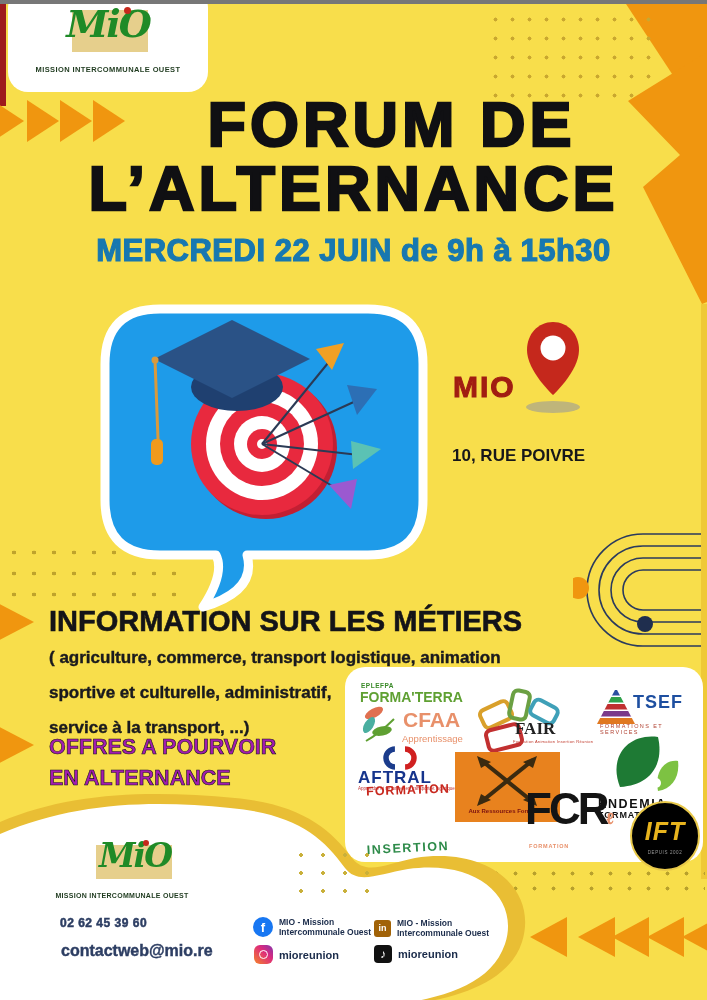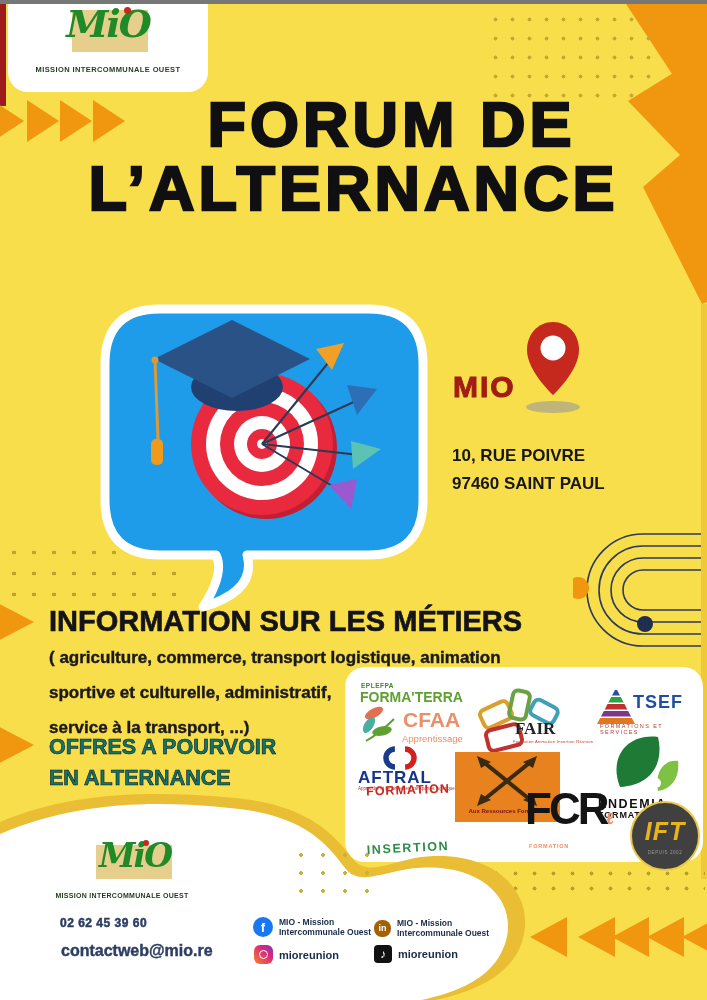--- a/index.html
+++ b/index.html
@@ -37,21 +37,21 @@
 
   
   .loc-name{left:453px;top:366px;font-size:30px;font-weight:900;color:#A11D12;letter-spacing:2px;-webkit-text-stroke:1px #A11D12;}
   .loc-venue{left:452px;top:414px;font-size:19px;font-weight:900;color:#C23A1E;letter-spacing:.3px;}
   .loc-addr1{left:452px;top:442px;font-size:17px;font-weight:800;color:#17171A;}
   .loc-addr2{left:452px;top:470px;font-size:17px;font-weight:800;color:#17171A;}
 
   
   .info-heading{left:49px;top:601px;font-size:29px;font-weight:700;color:#141418;-webkit-text-stroke:.6px #141418;}
   .info-lines{left:49px;top:636px;font-size:17px;font-weight:700;color:#1A1A1E;line-height:35px;-webkit-text-stroke:.4px #1A1A1E;}
-  .offers{left:49px;top:728px;font-size:21.5px;font-weight:900;color:#0f766e;line-height:31px;-webkit-text-stroke:.6px #141418;}
+  .offers{left:49px;top:728px;font-size:21.5px;font-weight:900;color:#a21caf;line-height:31px;-webkit-text-stroke:.6px #141418;}
 
   
   .logos-card{left:345px;top:663px;width:358px;height:195px;background:#fff;border-radius:20px;z-index:5;}
   .logos-card *{position:absolute;}
   .ft-eplefpa{left:16px;top:15px;font-size:6.5px;font-weight:bold;color:#3A8A28;letter-spacing:.5px;}
   .ft-name{left:15px;top:22px;font-size:14px;font-weight:800;color:#5FA032;}
   .ft-cfaa{left:58px;top:41px;font-size:21px;font-weight:700;color:#E8906A;}
   .ft-sub{left:57px;top:66px;font-size:9.5px;color:#E8906A;}
   .ft-leaves{left:15px;top:36px;}
   .fair-rings{left:130px;top:22px;width:80px;height:58px;}
@@ -72,40 +72,40 @@
   .endemia-sub{left:253px;top:143px;font-size:9px;font-weight:700;color:#111;letter-spacing:.8px;}
   .fei-block{left:15px;top:112px;width:100px;height:80px;}
   .fei-l1{left:0;top:4px;width:96px;text-align:center;font-size:12.5px;font-weight:800;color:#C8281E;letter-spacing:1px;transform:rotate(-2deg);}
   .fei-eye{left:2px;top:22px;width:86px;height:32px;border:3px solid #E07820;border-radius:50%;background:#fff;
     display:flex;align-items:center;justify-content:center;}
   .fei-l2{position:static!important;font-size:15px;font-weight:900;color:#1B3FA8;letter-spacing:.5px;}
   .fei-l3{left:0;top:62px;width:96px;text-align:center;font-size:12.5px;font-weight:700;color:#2E8B4A;letter-spacing:1.6px;transform:rotate(-3deg);}
   .fcr-text{left:180px;top:118px;font-size:44px;font-weight:900;color:#141414;letter-spacing:-3px;line-height:48px;}
   .fcr-text::after{content:"ℓ";font-size:16px;color:#E8906A;font-weight:700;letter-spacing:0;}
   .fcr-sub{left:184px;top:176px;font-size:5.5px;font-weight:bold;color:#E8906A;letter-spacing:.8px;}
-  .ift-badge{left:285px;top:134px;width:66px;height:66px;border:2px solid #E8C84A;border-radius:50%;background:#404040;}
+  .ift-badge{left:285px;top:134px;width:66px;height:66px;border:2px solid #E8C84A;border-radius:50%;background:#000000;}
   .ift-name{left:0;top:14px;width:66px;text-align:center;font-size:25px;font-weight:900;font-style:italic;color:#E8B41E;letter-spacing:1px;}
   .ift-sub{left:0;top:47px;width:66px;text-align:center;font-size:4.5px;color:#999;letter-spacing:.6px;}
 
   
   .blob-svg{left:0;top:780px;z-index:6;}
   .footer-item{z-index:7;}
   .mio-khaki2{left:96px;top:841px;width:76px;height:34px;background:#E6CF8C;}
   .mio-script2{left:70px;top:833px;width:130px;text-align:center;font-family:"DejaVu Serif",serif;font-style:italic;
     font-weight:bold;font-size:33px;line-height:38px;color:#1F8A27;letter-spacing:-2px;}
   .mio-script2::after{content:"";position:absolute;top:3px;left:56%;width:6px;height:6px;border-radius:50%;background:#C5281C;}
   .mio-orgline2{left:52px;top:888px;width:140px;text-align:center;font-size:7px;font-weight:bold;color:#1E3A1E;letter-spacing:.3px;}
   .phone{left:60px;top:912px;font-size:12px;font-weight:900;color:#2D3E63;-webkit-text-stroke:.5px #2D3E63;letter-spacing:.5px;}
   .email{left:61px;top:938px;font-size:16px;font-weight:800;color:#2D3E63;-webkit-text-stroke:.4px #2D3E63;}
   .social{display:flex;align-items:center;gap:6px;}
   .soc-label{font-size:8.5px;font-weight:800;color:#1A2B4A;line-height:10px;}
   .soc-label.big{font-size:11px;}
   .fb-icon{width:20px;height:20px;border-radius:50%;background:#1877F2;color:#fff;font-weight:bold;font-size:13px;
     display:flex;align-items:center;justify-content:center;}
-  .li-icon{width:17px;height:17px;border-radius:8px;background:#a16207;color:#fff;font-weight:bold;font-size:9px;
+  .li-icon{width:17px;height:17px;border-radius:3px;background:#a16207;color:#fff;font-weight:bold;font-size:9px;
     display:flex;align-items:center;justify-content:center;}
   .ig-icon{width:19px;height:19px;border-radius:6px;background:linear-gradient(45deg,#F58529,#DD2A7B 60%,#8134AF);position:relative;}
   .ig-icon::before{content:"";position:absolute;left:4.5px;top:4.5px;width:7px;height:7px;border:1.8px solid #fff;border-radius:50%;}
   .tt-icon{width:18px;height:18px;border-radius:4px;background:#111;color:#fff;font-weight:bold;font-size:12px;
     display:flex;align-items:center;justify-content:center;}
 </style>
 </head>
 <body>
 
 <div class="poster">
@@ -126,20 +126,21 @@
   <div class="abs top-card">
     <div class="mio-khaki"></div>
     <div class="mio-script">MiO</div>
     <div class="mio-orgline">MISSION INTERCOMMUNALE OUEST</div>
   </div>
 
   <div class="abs title">
     <span class="l1">FORUM DE</span>
     <span class="l2">L’ALTERNANCE</span>
   </div>
+  <div class="abs date-line">MERCREDI 22 JUIN de 9h à 15h30</div>
 
   <div class="abs dots" style="--dc:#BFA32C;--bs:20px 21px;left:4px;top:538px;width:186px;height:62px;"></div>
 
   <svg class="abs" style="left:573px;top:524px;" width="134" height="126" viewBox="0 0 134 126">
     <rect x="14" y="6" width="300" height="112" rx="56" fill="none" stroke="#2A3A5E" stroke-width="1.6"></rect>
     <rect x="26" y="18" width="300" height="88" rx="44" fill="none" stroke="#2A3A5E" stroke-width="1.6"></rect>
     <rect x="38" y="30" width="300" height="64" rx="32" fill="none" stroke="#2A3A5E" stroke-width="1.6"></rect>
     <rect x="50" y="42" width="300" height="40" rx="20" fill="none" stroke="#2A3A5E" stroke-width="1.6"></rect>
     <circle cx="5" cy="60" r="11" fill="#F0960F"></circle>
     <circle cx="72" cy="96" r="8" fill="#1F2E4E"></circle>
@@ -177,21 +178,20 @@
     </g>
   </svg>
 
   <svg class="abs" style="left:524px;top:315px;" width="58" height="96" viewBox="0 0 58 96">
     <ellipse cx="29" cy="88" rx="27" ry="6" fill="#9A9A9A" opacity="0.6"></ellipse>
     <path d="M29,3 C14,3 3,15 3,31 C3,52 29,76 29,76 C29,76 55,52 55,31 C55,15 44,3 29,3 Z" fill="#C5281C"></path>
     <circle cx="29" cy="29" r="12.5" fill="#FFFFFF"></circle>
   </svg>
   <div class="abs loc-name">MIO</div>
   <div class="abs loc-addr1">10, RUE POIVRE</div>
-  <div class="abs loc-addr2">97460 SAINT PAUL</div>
 
   <div class="abs tri-r" style="left:-34px;top:599px;width:40px;height:40px;background:#E08010;"></div>
   <div class="abs tri-r" style="left:-10px;top:595px;width:44px;height:46px;"></div>
   <div class="abs info-heading">INFORMATION SUR LES MÉTIERS</div>
   <div class="abs info-lines">
     <div>( agriculture, commerce, transport logistique, animation</div>
     <div>sportive et culturelle, administratif,</div>
     <div>service à la transport, ...)</div>
   </div>
   <div class="abs tri-r" style="left:-34px;top:722px;width:40px;height:40px;background:#E08010;"></div>

